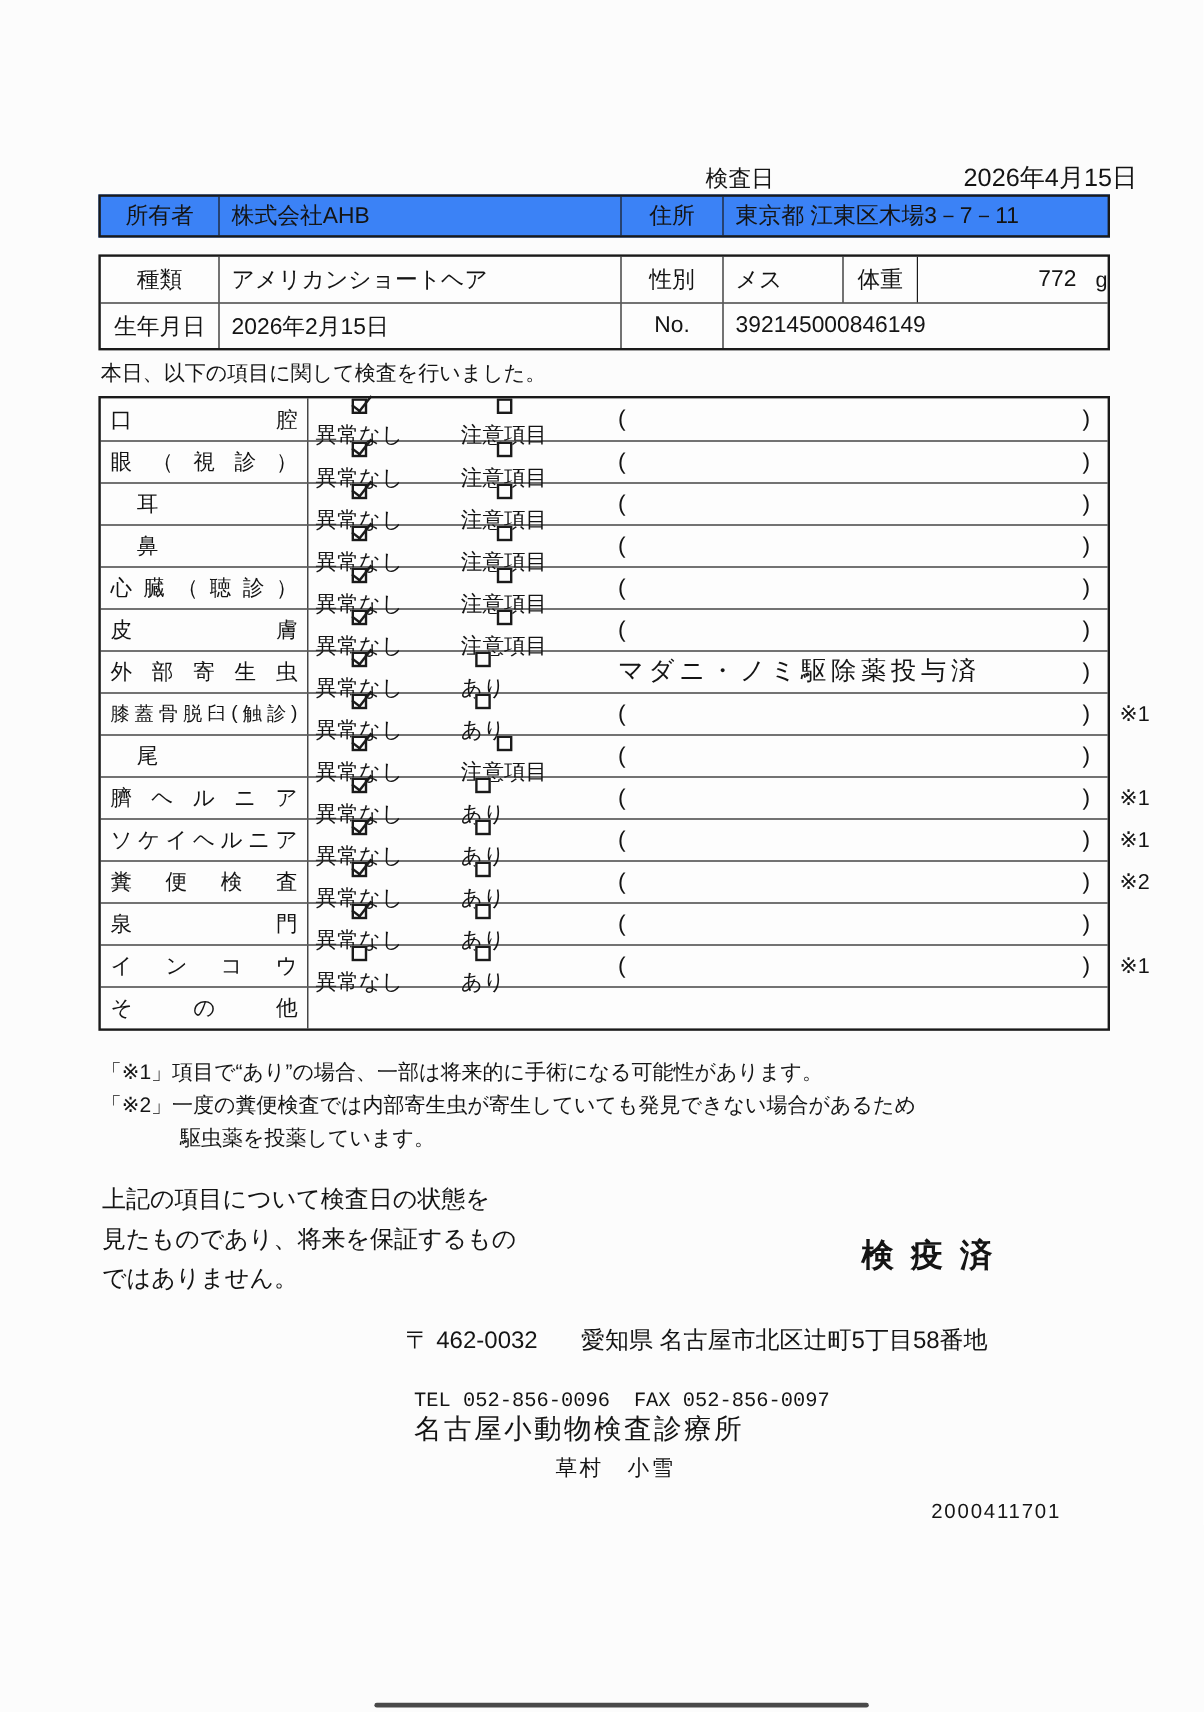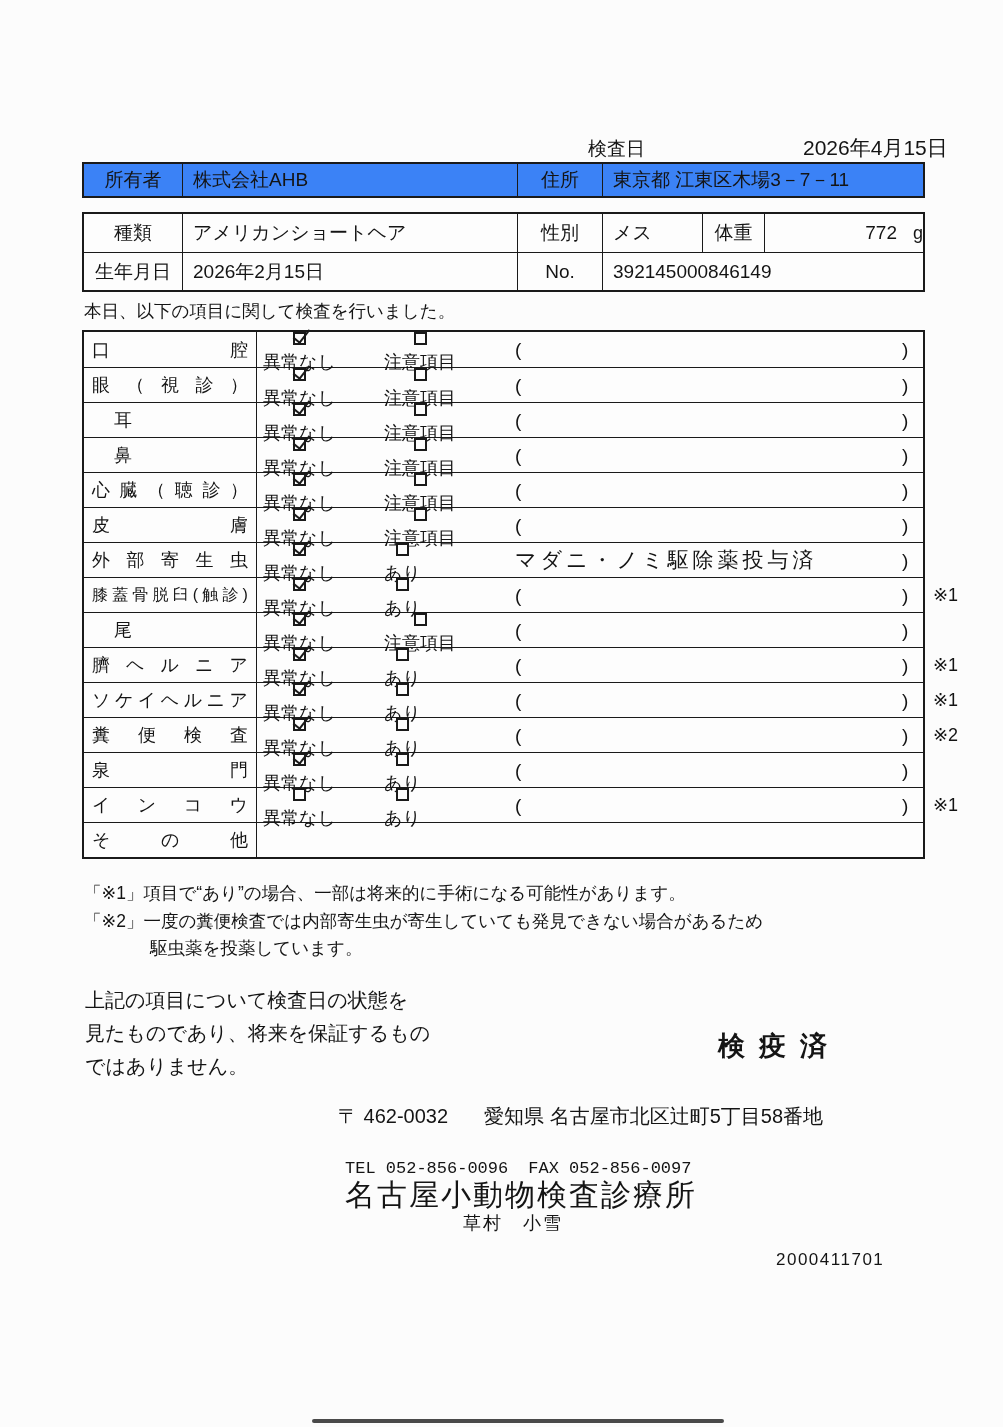--- a/index.html
+++ b/index.html
@@ -53,21 +53,21 @@
                 letter-spacing:4px; font-weight:500; white-space:nowrap;text-align:center; }
   .refnote { position:absolute; left:676px; top:0; line-height:35px; font-size:18px; white-space:nowrap; }
 
   .notes { position:absolute; top:880px; left:84px; font-size:17.5px; line-height:27.5px; }
   .notes .indent { margin-left:66px; }
   .disclaimer { position:absolute; top:984px; left:85px; font-size:20px; line-height:33px; white-space:pre-line; }
   .stamp { position:absolute; top:1028px; left:718px; font-size:27px; font-weight:700; letter-spacing:14px; white-space:nowrap; }
   .addr { position:absolute; top:1086px; left:338px; font-size:20px; display:flex; gap:36px; white-space:nowrap;margin-top:17px; }
   .tel  { position:absolute; top:1159px; left:345px; font-size:17px; display:flex; gap:20px;
           font-family:"Liberation Mono","DejaVu Sans Mono",monospace; white-space:nowrap; }
-  .clinic-name { position:absolute; top:1175px; left:345px; font-size:30px; letter-spacing:2px; }
+  .clinic-name { position:absolute; top:1175px; left:345px; font-size:23px; letter-spacing:2px; }
   .person { position:absolute; top:1211px; left:463px; font-size:18px; letter-spacing:2px; }
   .serial { position:absolute; top:1250px; left:776px; font-size:17px; letter-spacing:1.5px; }
   .scan-line { position:absolute; top:1419px; left:312px; width:412px; height:4px; background:#4a4a4a; border-radius:2px; }
 </style>
 </head>
 <body>
 
 <div class="doc">
 
   <div class="date-label">検査日</div>

